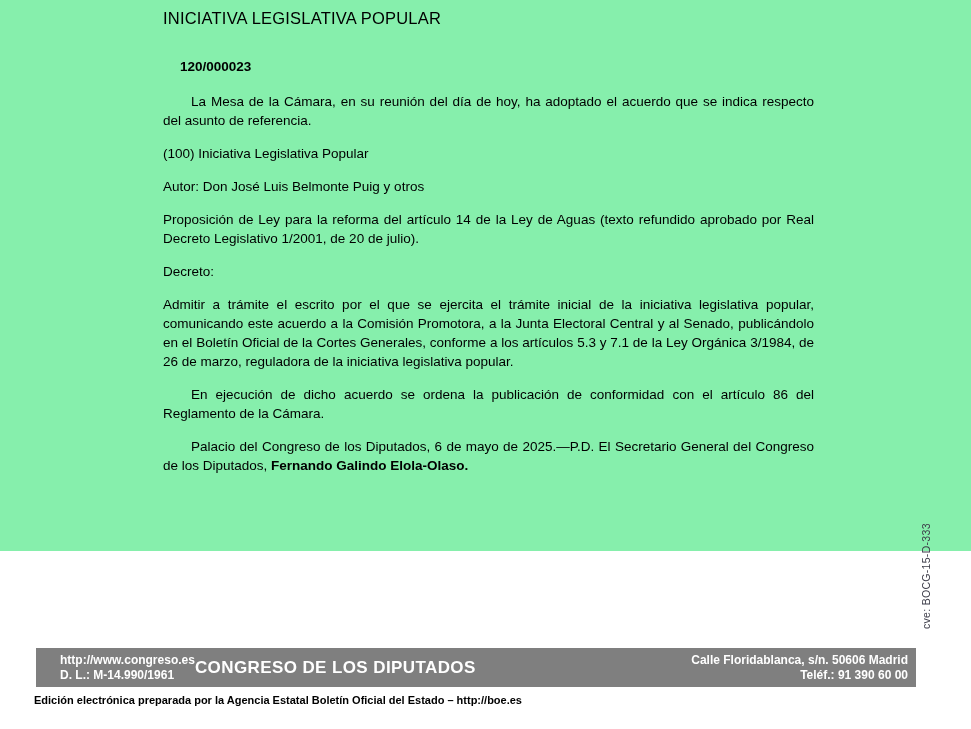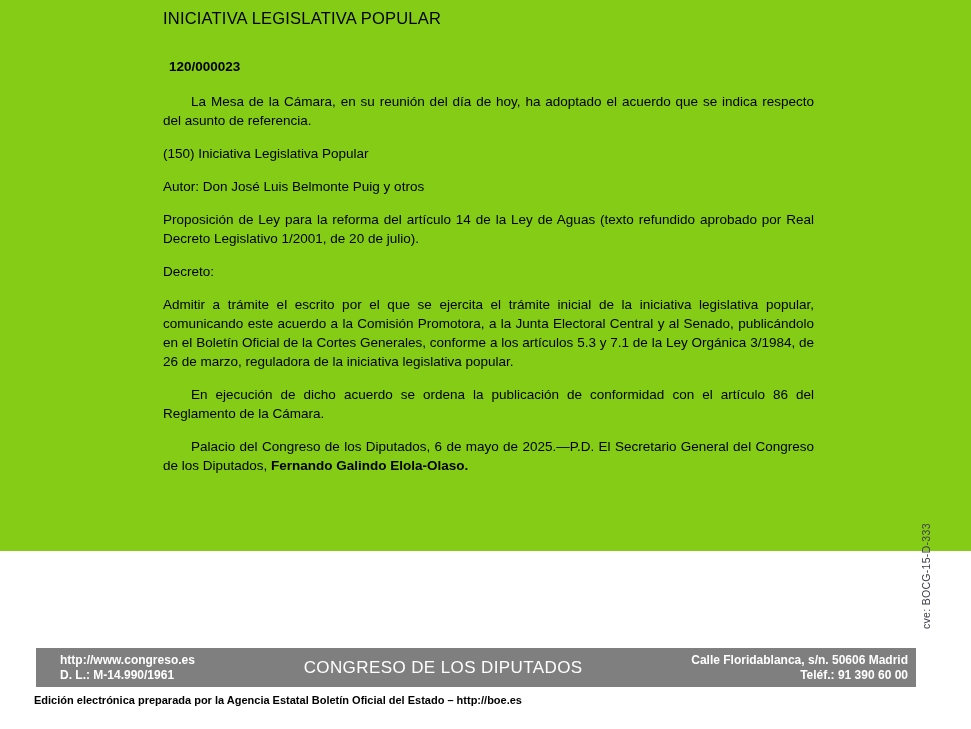--- a/index.html
+++ b/index.html
@@ -3,39 +3,39 @@
 <meta charset="utf-8">
 <style>
   * { margin: 0; padding: 0; box-sizing: border-box; }
   html, body {
     width: 971px; height: 729px;
     background: #ffffff;
     font-family: "Liberation Sans", sans-serif;
     overflow: hidden;
     position: relative;
   }
-  .page { position: relative; width: 971px; height: 551px; background:#84cc16; }
+  .page { position: relative; width: 971px; height: 551px; background:#86efac; }
 
   .doc-body {
     position: absolute;
     left: 163px; top: 9px;
     width: 651px;
     color: #000;
   }
   .doc-title {
     font-size: 16.5px;
     font-weight: 400;
     letter-spacing: 0.2px;
     margin: 0 0 29px 0;
     line-height: 19px;
   }
   .doc-ref {
     font-size: 13.5px;
     font-weight: 700;
-    margin: 0 0 16px 6px;
+    margin: 0 0 16px 17px;
     line-height: 19px;
   }
   .para {
     font-size: 13.5px;
     line-height: 19px;
     text-align: justify;
     margin: 0 0 14px 0;
   }
   .para.indent { text-indent: 28px; }
   .para strong { font-weight: 700; }
@@ -63,23 +63,23 @@
   }
   .footer-left {
     padding-left: 24px;
     font-size: 12px;
     font-weight: 700;
     line-height: 14.5px;
     white-space: nowrap;
   }
   .footer-center {
     font-size: 17px;
-    font-weight: 400;
+    font-weight: 700;
     letter-spacing: 0.4px;
-    text-align: center;
+    text-align: left;
     flex: 1;
     white-space: nowrap;
   }
   .footer-right {
     padding-right: 8px;
     font-size: 12px;
     font-weight: 700;
     line-height: 14.5px;
     text-align: right;
     white-space: nowrap;
@@ -96,21 +96,21 @@
 </head>
 <body>
 
 <div class="page">
 
   <div class="doc-body">
     <h1 class="doc-title">INICIATIVA LEGISLATIVA POPULAR</h1>
     <div class="doc-ref">120/000023</div>
 
     <p class="para indent">La Mesa de la Cámara, en su reunión del día de hoy, ha adoptado el acuerdo que se indica respecto del asunto de referencia.</p>
-    <p class="para">(150) Iniciativa Legislativa Popular</p>
+    <p class="para">(100) Iniciativa Legislativa Popular</p>
     <p class="para">Autor: Don José Luis Belmonte Puig y otros</p>
     <p class="para">Proposición de Ley para la reforma del artículo 14 de la Ley de Aguas (texto refundido aprobado por Real Decreto Legislativo 1/2001, de 20 de julio).</p>
     <p class="para">Decreto:</p>
     <p class="para">Admitir a trámite el escrito por el que se ejercita el trámite inicial de la iniciativa legislativa popular, comunicando este acuerdo a la Comisión Promotora, a la Junta Electoral Central y al Senado, publicándolo en el Boletín Oficial de la Cortes Generales, conforme a los artículos 5.3 y 7.1 de la Ley Orgánica 3/1984, de 26 de marzo, reguladora de la iniciativa legislativa popular.</p>
     <p class="para indent">En ejecución de dicho acuerdo se ordena la publicación de conformidad con el artículo 86 del Reglamento de la Cámara.</p>
     <p class="para indent"><span>Palacio del Congreso de los Diputados, 6 de mayo de 2025.—P.D. El Secretario General del Congreso de los Diputados, </span><strong>Fernando Galindo Elola-Olaso.</strong></p>
   </div>
 
   <div class="cve-vertical">cve: BOCG-15-D-333</div>
 

